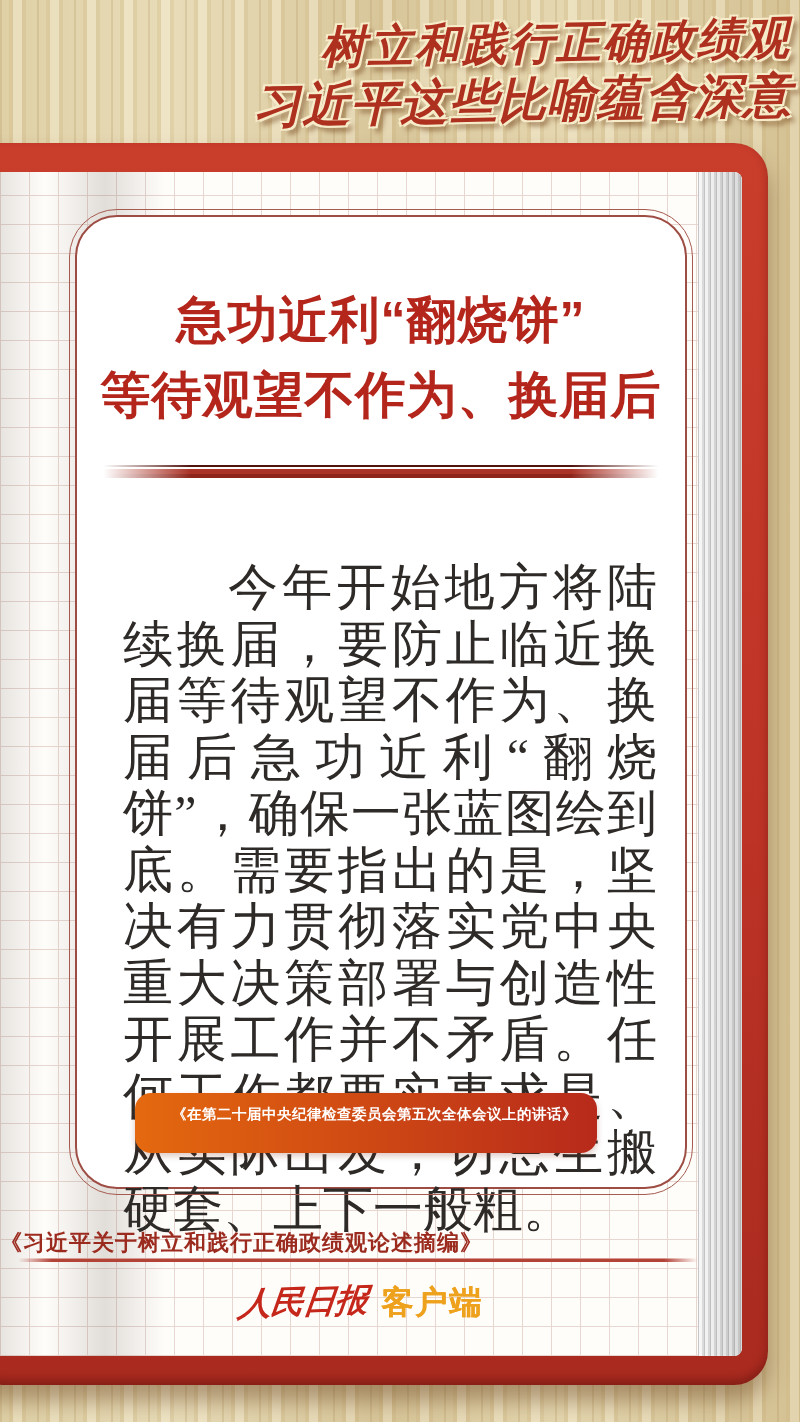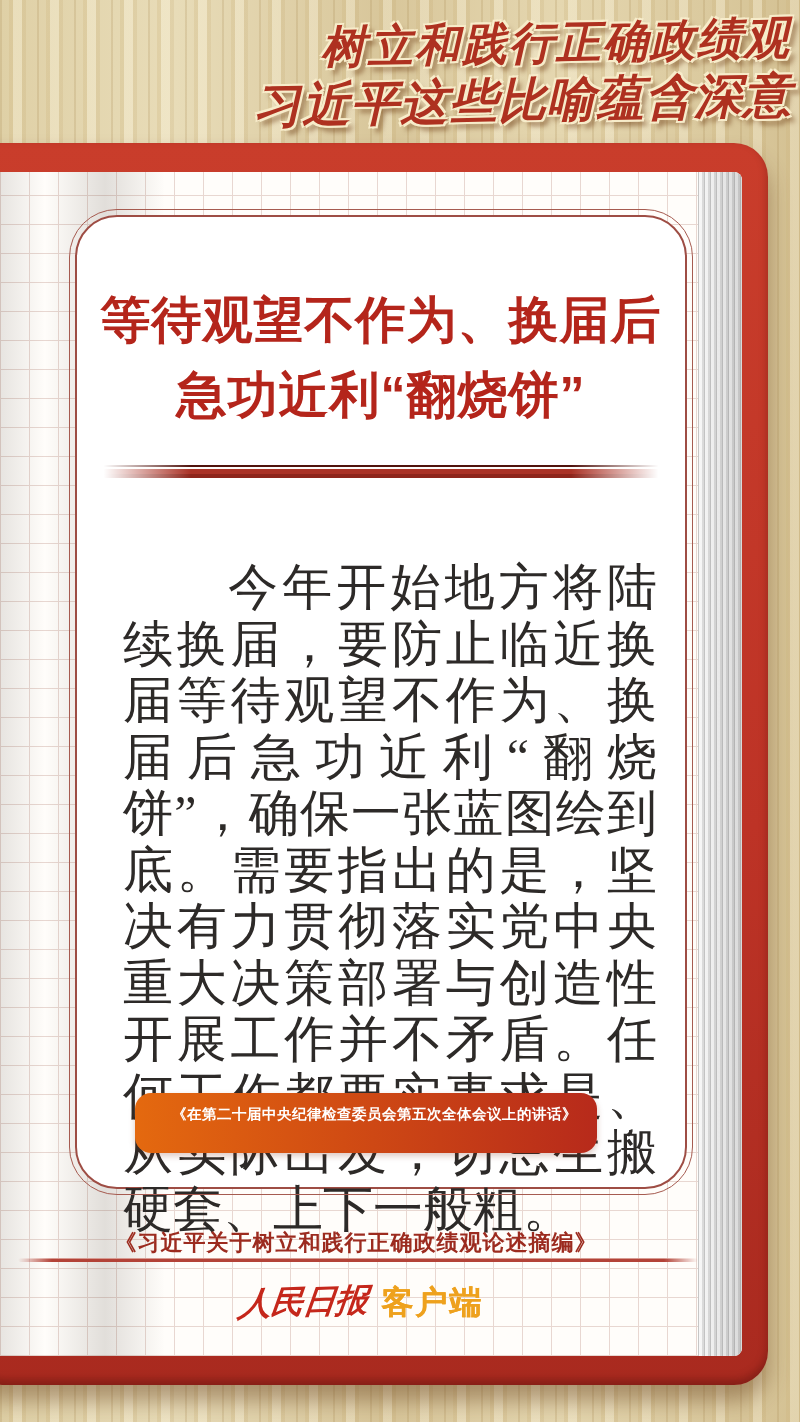--- a/index.html
+++ b/index.html
@@ -102,21 +102,21 @@
     position:absolute; left:58px; top:876px; width:462px; min-height:60px;
     border-radius:16px; padding:10px 20px 10px 16px;
     background:linear-gradient(90deg,#e4690f 0%, #d14c13 45%, #b72a1b 100%);
     box-shadow:0 3px 6px rgba(120,40,10,0.25);
     color:#ffffff; font-weight:bold; font-size:14.5px; line-height:1.55;
     font-family:"Liberation Sans","DejaVu Sans",sans-serif; letter-spacing:0.5px;text-align:right;
   }
 
   
   .book-citation {
-    position:absolute; left:0; top:1056px; width:712px; text-align:center; z-index:2;
+    position:absolute; left:0; top:1056px; width:712px; text-align:left; z-index:2;
     color:#9c2b1f; font-weight:bold; font-size:22px; letter-spacing:1px;
     font-family:"Liberation Serif","DejaVu Serif",serif;
   }
   .footer-rule {
     position:absolute; left:18px; top:1086px; width:680px; height:4px; z-index:2;
     border-radius:2px;
     background:
       linear-gradient(180deg, #d79b92 0 1px, #b34237 1px 4px),
       #b34237;
     -webkit-mask-image:linear-gradient(90deg, transparent, #000 5%, #000 95%, transparent);
@@ -149,22 +149,22 @@
     <div class="headline-line2">习近平这些比喻蕴含深意</div>
   </div>
 
   <div class="notebook">
 
     <div class="page">
       <div class="page-spine-shade"></div>
 
       <div class="quote-card">
         <div class="card-title">
+          <div>急功近利“翻烧饼”</div>
           <div>等待观望不作为、换届后</div>
-          <div>急功近利“翻烧饼”</div>
         </div>
 
         <div class="divider">
           <div class="divider-bar"></div>
         </div>
 
         <p class="card-body">今年开始地方将陆续换届，要防止临近换届等待观望不作为、换届后急功近利“翻烧饼”，确保一张蓝图绘到底。需要指出的是，坚决有力贯彻落实党中央重大决策部署与创造性开展工作并不矛盾。任何工作都要实事求是、从实际出发，切忌生搬硬套、上下一般粗。</p>
 
         <div class="source-badge">
           <div>《在第二十届中央纪律检查委员会第五次全体会议上的讲话》</div>

